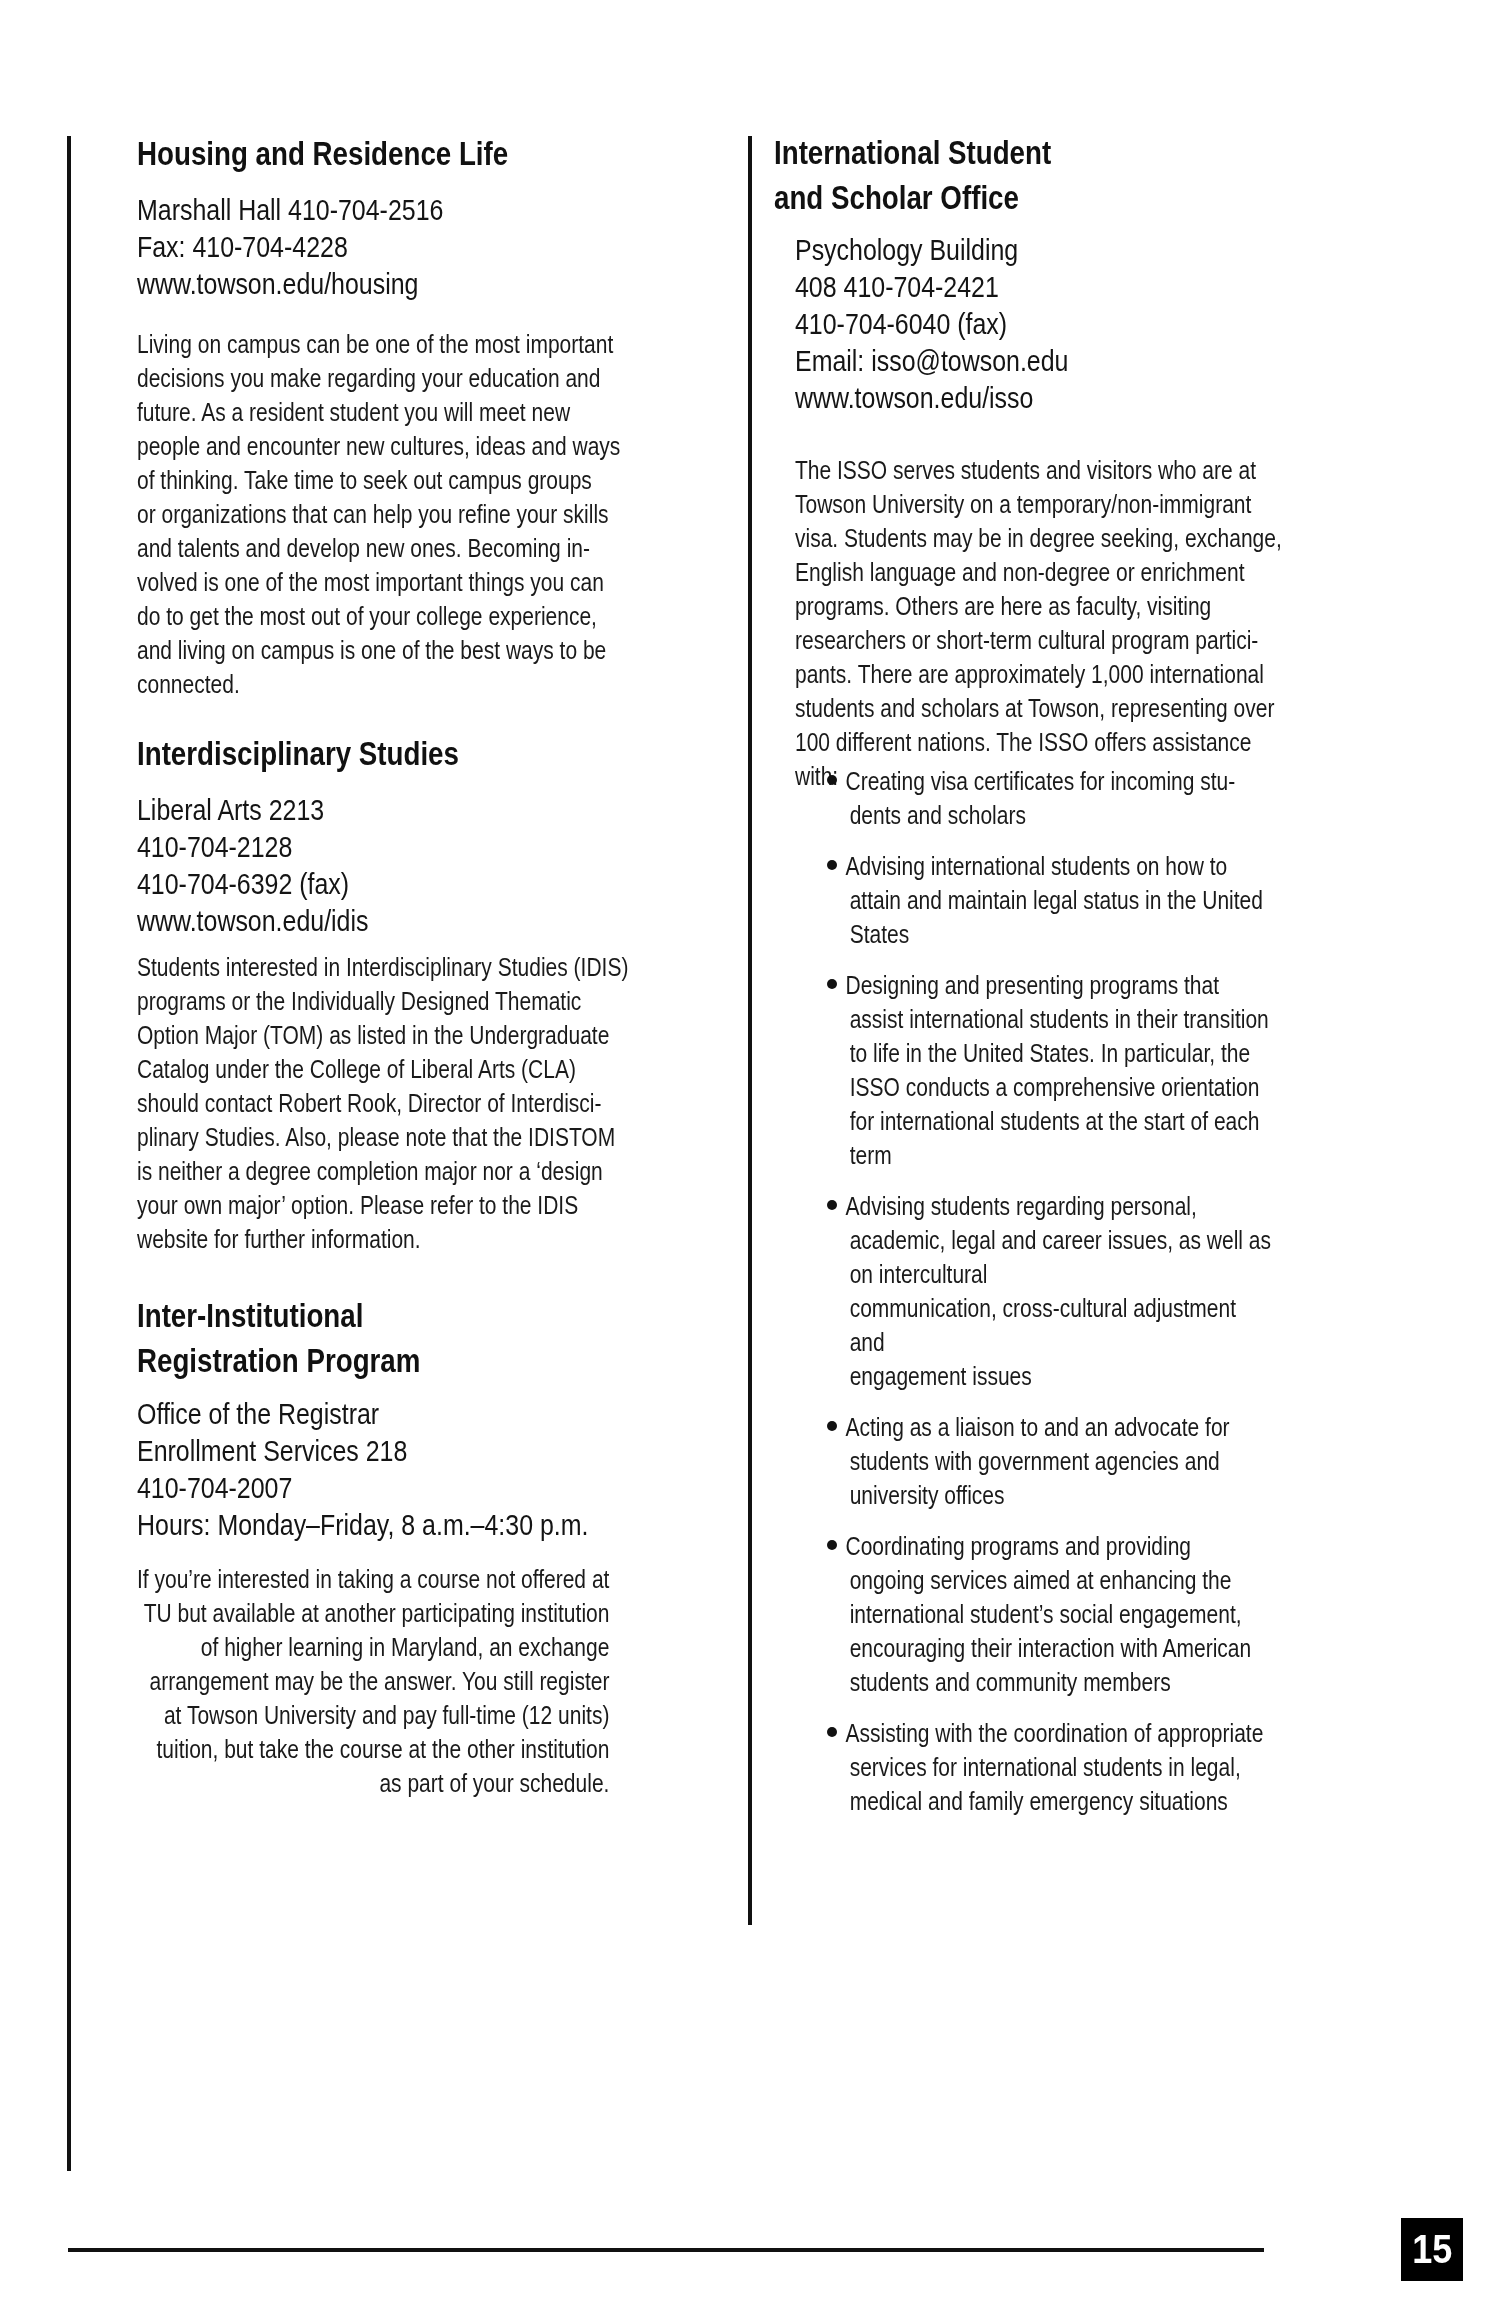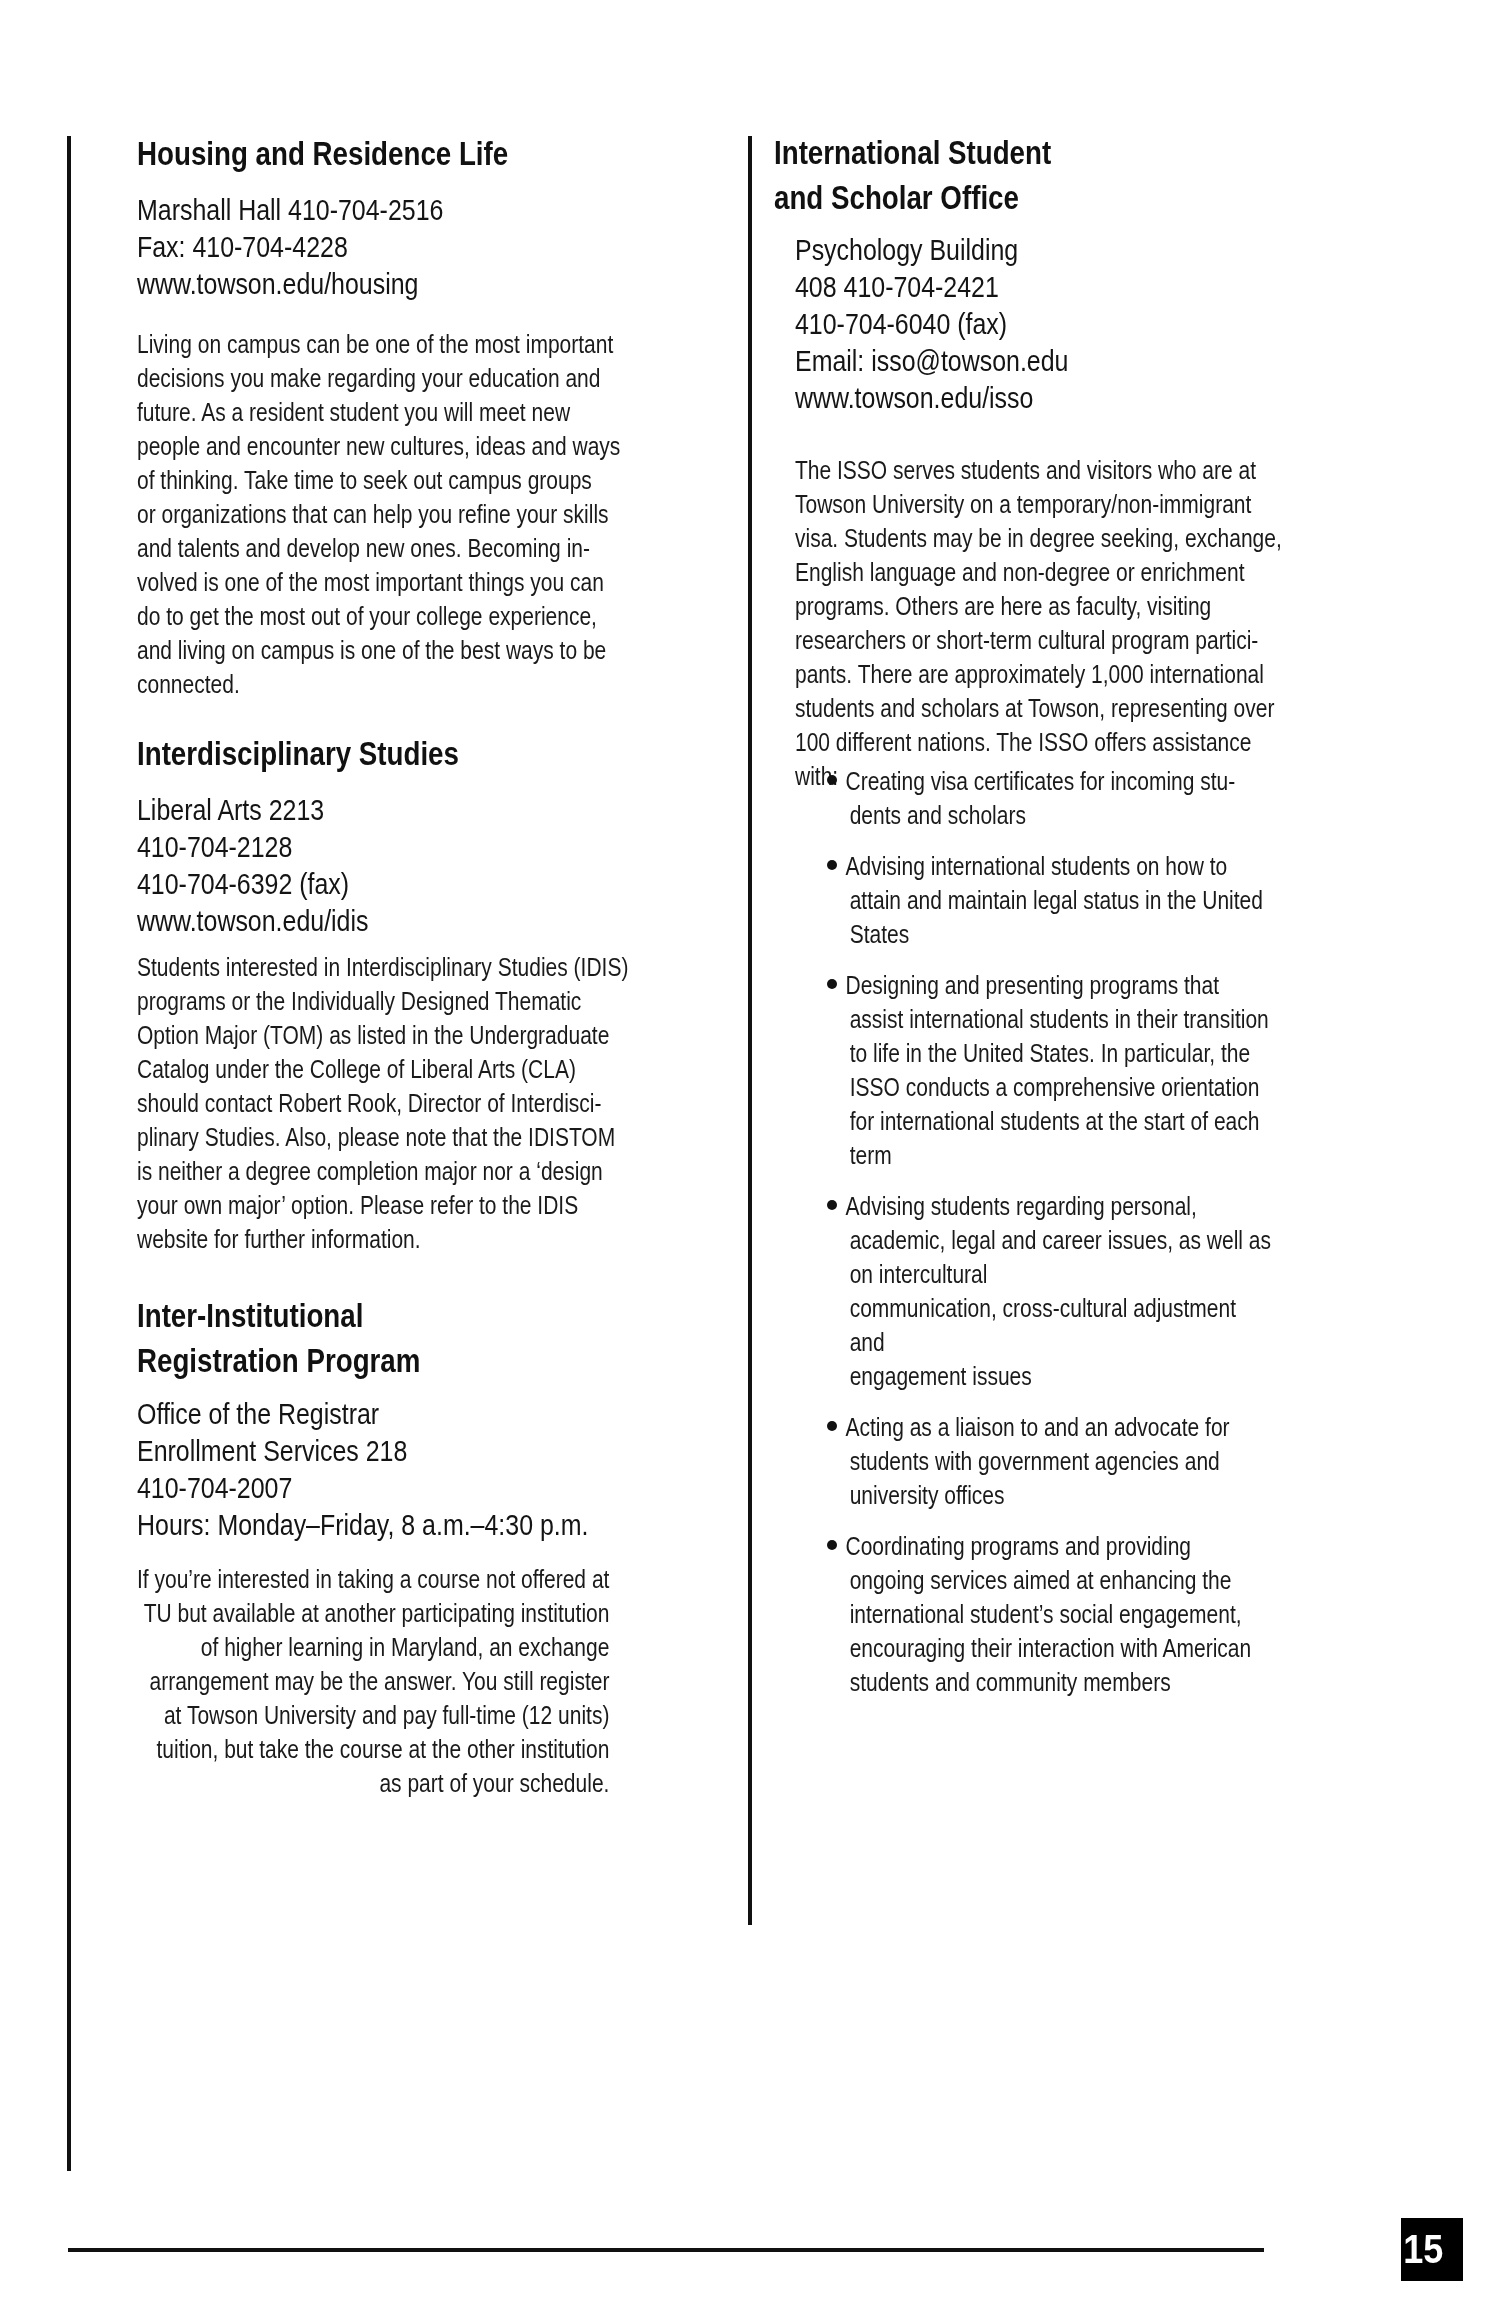--- a/index.html
+++ b/index.html
@@ -22,21 +22,21 @@
   .bullet { position:relative; margin-bottom:17px; }
   .bullet .dot { position:absolute; left:0; top:11px; width:10px; height:10px; border-radius:50%; background:#111; }
   .bullet .lines { position:absolute; left:0; top:0; }
   .bullet .ln { font-size:25px; line-height:34px; height:34px; color:#1a1a1a; white-space:nowrap; }
   .bullet .ln.first { padding-left:22px; }
   .bullet .ln.cont { padding-left:27px; }
   .bullet .cond { transform:scaleX(0.84); transform-origin:0 0; }
   .page-num {
     position:absolute; left:1401px; top:2218px; width:62px; height:63px;
     background:#000; color:#fff; font-weight:bold; font-size:40px;
-    display:flex; align-items:center; 
+    display:flex; align-items:center; justify-content:center;
   }
   .page-num span { display:inline-block; transform:scaleX(0.9); }
 </style>
 </head>
 <body>
 
 <div class="rule" style="left:67px; top:136px; width:4px; height:2035px;"></div>
 <div class="rule" style="left:748px; top:136px; width:4px; height:1789px;"></div>
 <div class="rule" style="left:68px; top:2248px; width:1196px; height:4px;"></div>
 
@@ -207,18 +207,26 @@
     <div class="bullet" style="height:170px;">
       <span class="dot"></span>
       <div class="lines cond">
         <div class="ln first">Coordinating programs and providing</div>
         <div class="ln cont">ongoing services aimed at enhancing the</div>
         <div class="ln cont">international student’s social engagement,</div>
         <div class="ln cont">encouraging their interaction with American</div>
         <div class="ln cont">students and community members</div>
       </div>
     </div>
+    <div class="bullet" style="height:102px;">
+      <span class="dot"></span>
+      <div class="lines cond">
+        <div class="ln first">Assisting with the coordination of appropriate</div>
+        <div class="ln cont">services for international students in legal,</div>
+        <div class="ln cont">medical and family emergency situations</div>
+      </div>
+    </div>
   </div>
 </section>
 
 <div class="page-num">
   <span>15</span>
 </div>
 
 </body></html>

